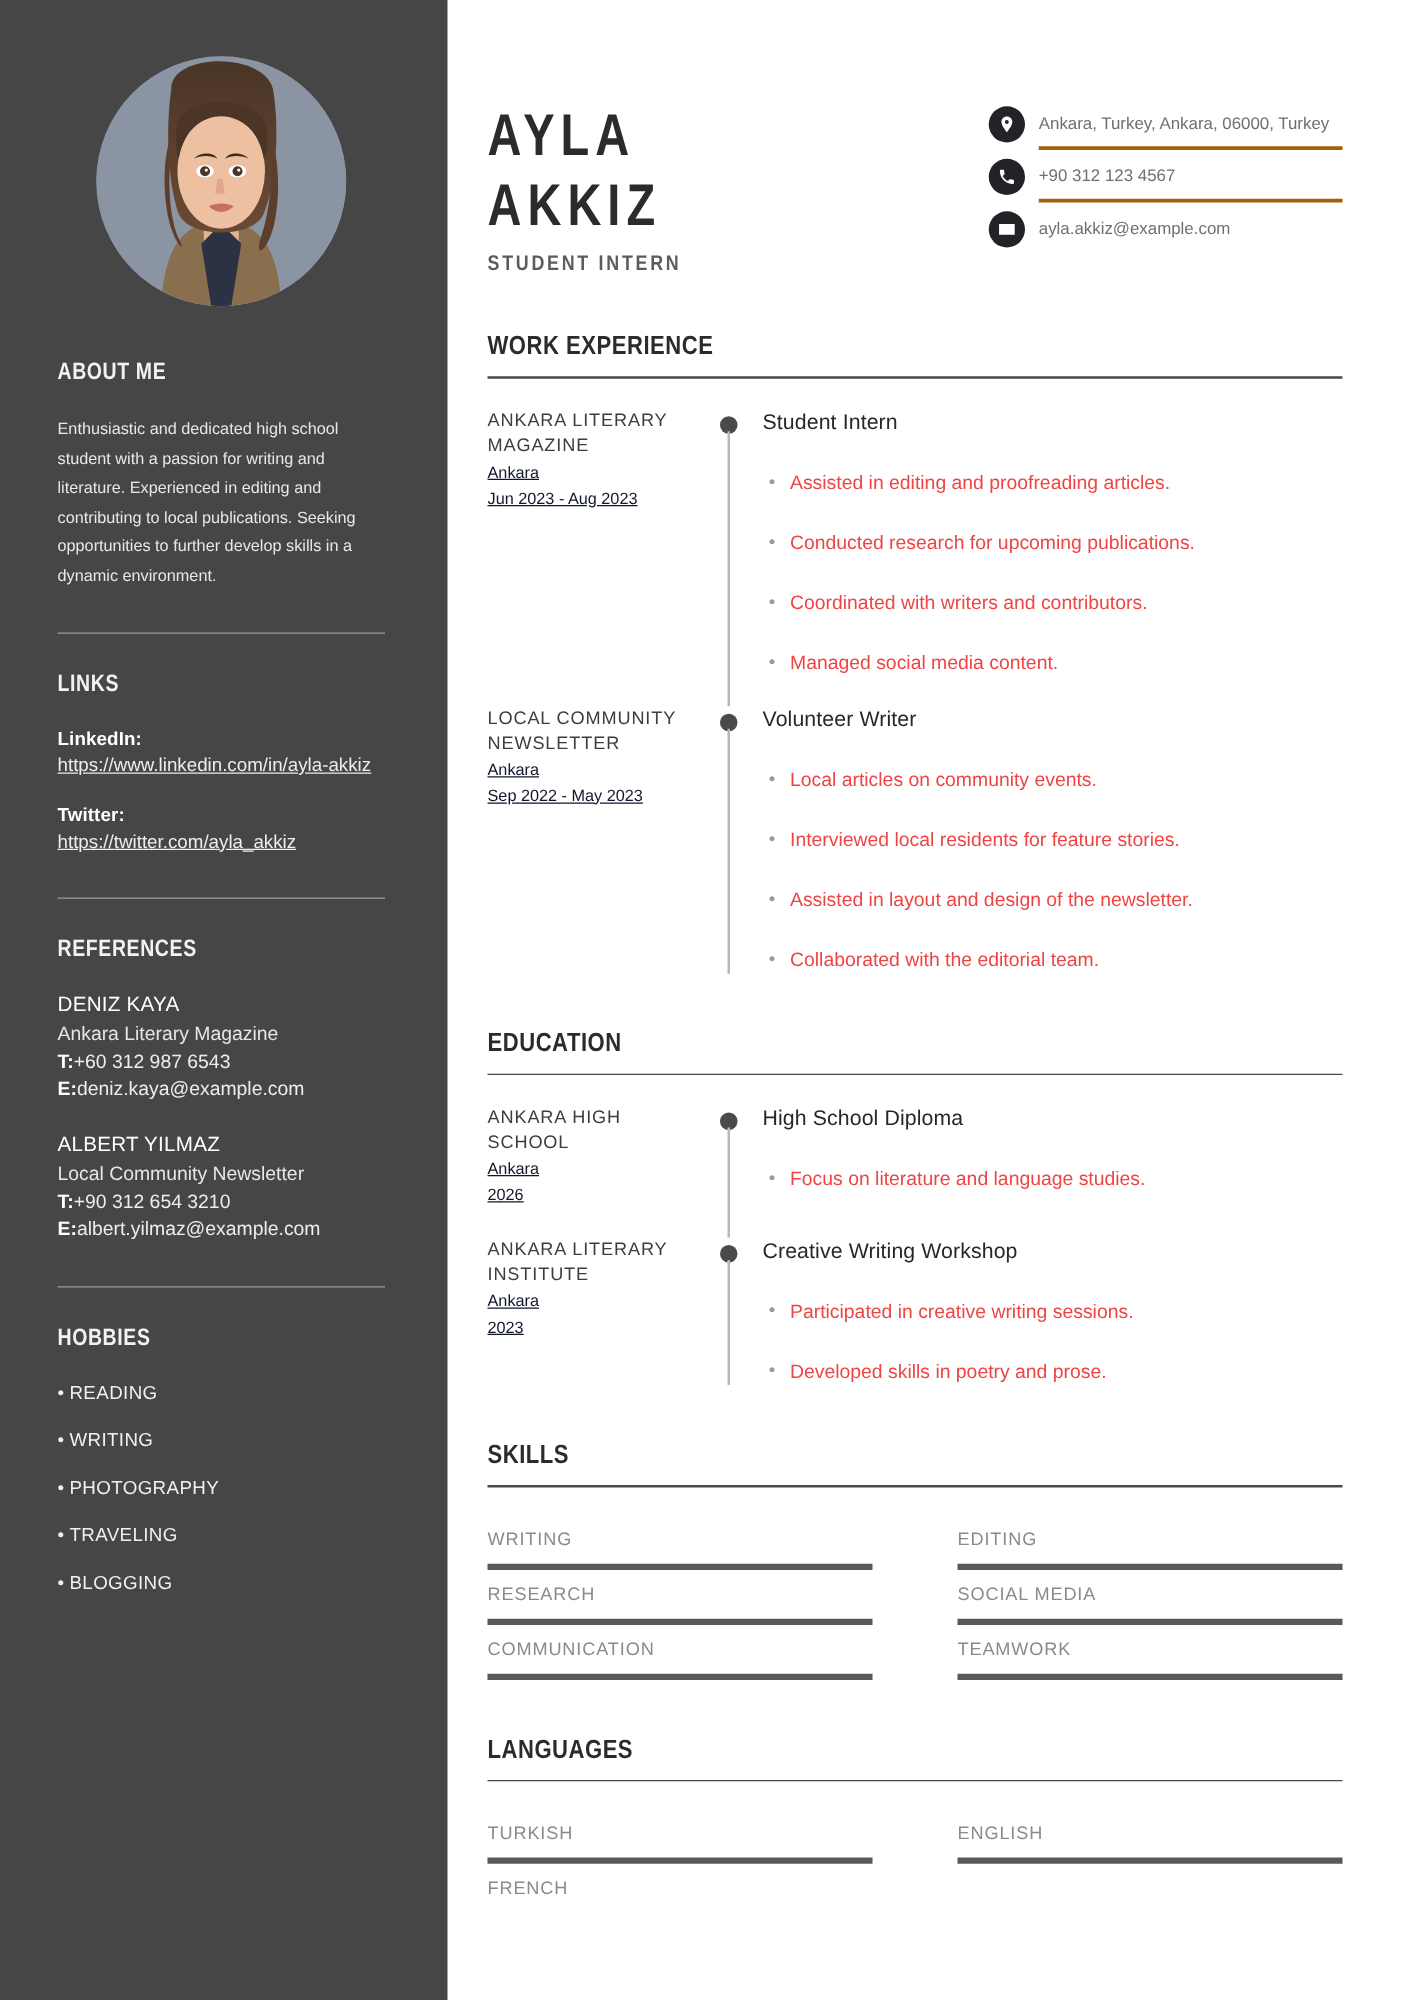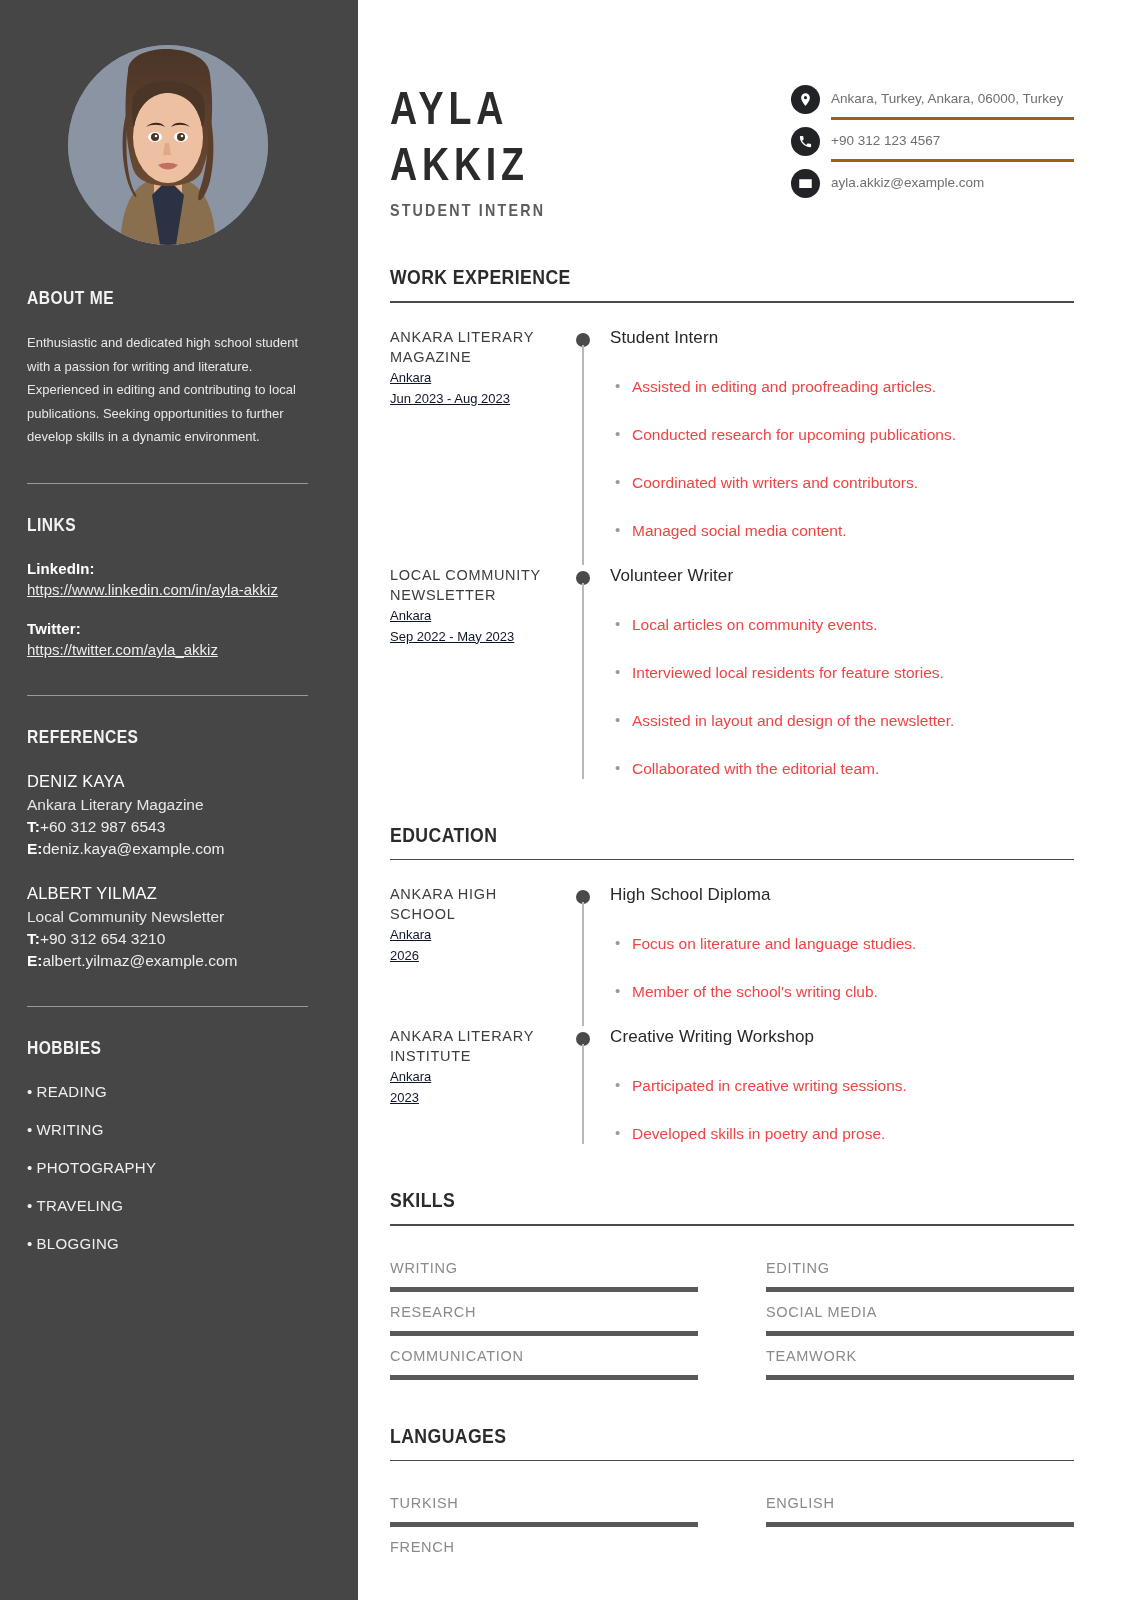--- a/index.html
+++ b/index.html
@@ -10,21 +10,21 @@
     overflow:hidden;
   }
   .page { position:relative; width:1131px; height:1600px; display:flex; background:#fff; }
 
   
   .sidebar {
     width:358px;
     min-width:358px;
     background:#464646;
     color:#ffffff;
-    padding:45px 50px 0 27px;
+    padding:45px 50px 0 46px;
   }
   .photo-wrap { display:flex; justify-content:center; margin-bottom:42px; }
   .photo {
     width:200px; height:200px; border-radius:50%;
     background:#8b94a3;
     position:relative; overflow:hidden;
   }
   .photo svg { display:block; width:200px; height:200px; }
 
   .side-h {
@@ -327,21 +327,20 @@
           <div class="org">ANKARA HIGH SCHOOL</div>
           <div class="loc">Ankara</div>
           <div class="dates">2026</div>
         </div>
         <div class="entry-right">
           <span class="tl-dot"></span>
           <span class="tl-line"></span>
           <div class="role">High School Diploma</div>
           <ul class="blist">
             <li>Focus on literature and language studies.</li>
-            <li>Member of the school's writing club.</li>
           </ul>
         </div>
       </div>
 
       <div class="entry last">
         <div class="entry-left">
           <div class="org">ANKARA LITERARY INSTITUTE</div>
           <div class="loc">Ankara</div>
           <div class="dates">2023</div>
         </div>

